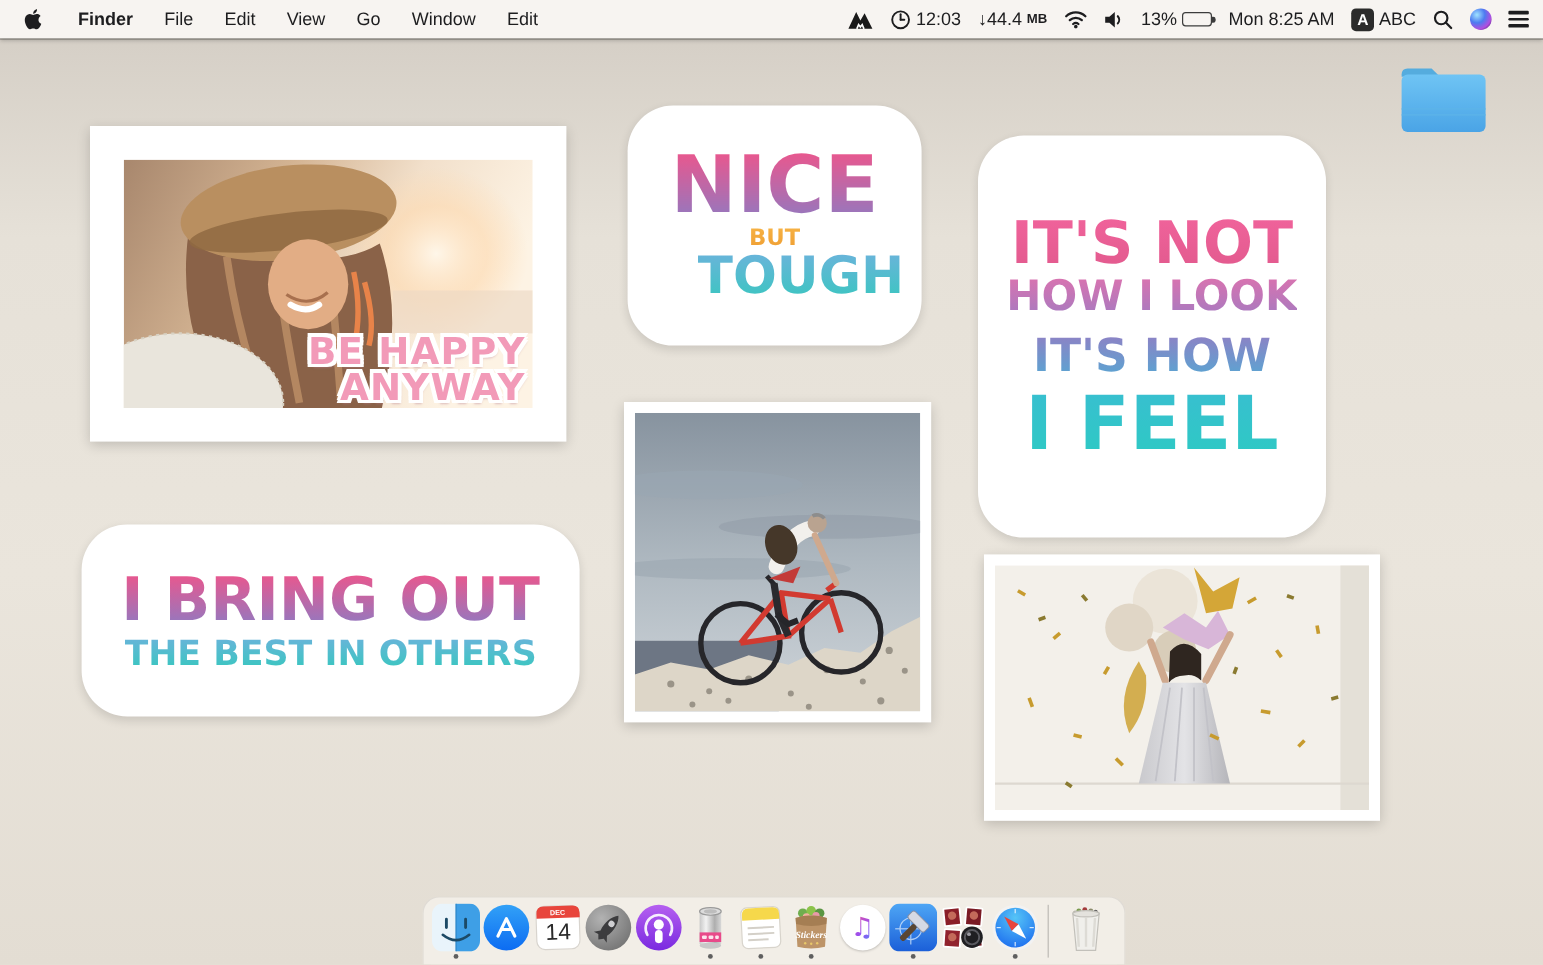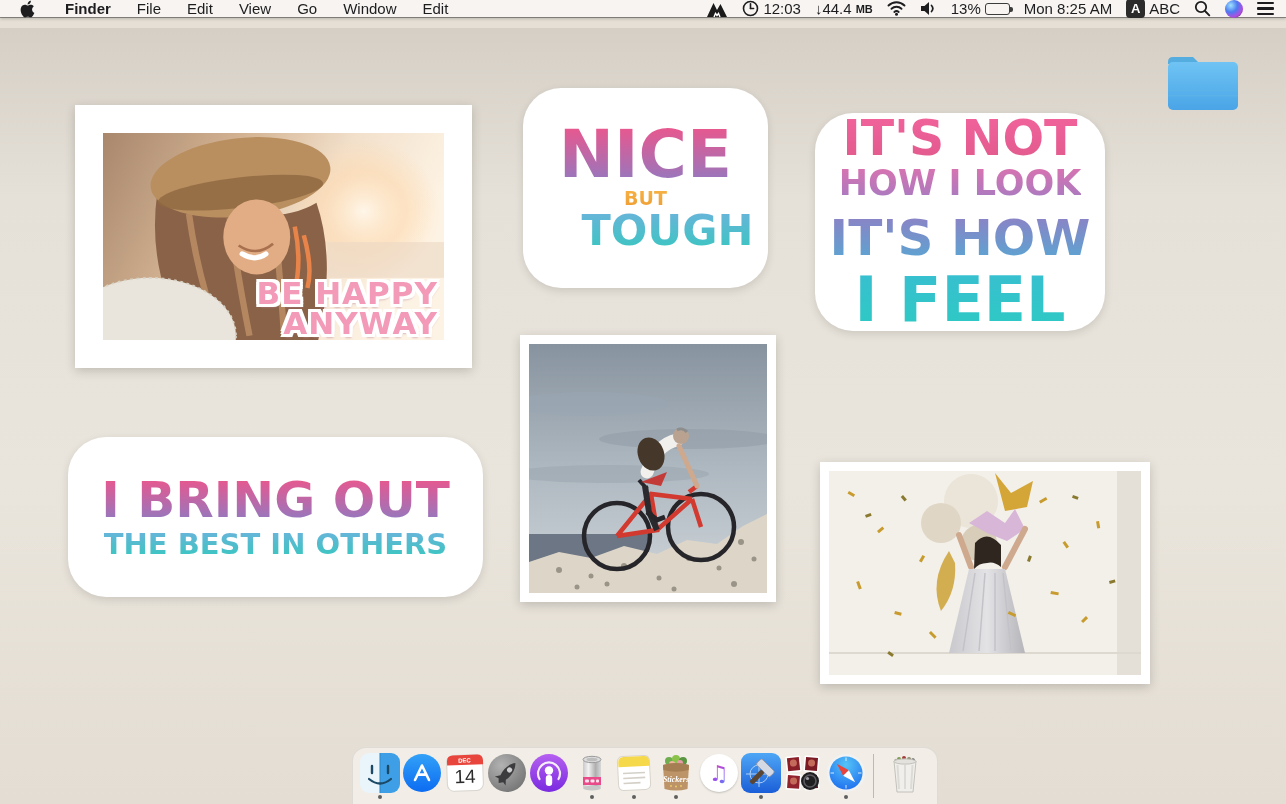--- a/index.html
+++ b/index.html
@@ -2,21 +2,21 @@
 <html><head>
 <meta charset="utf-8">
 <style>
   * { margin:0; padding:0; box-sizing:border-box; }
   html,body { width:1286px; height:804px; overflow:hidden; }
   body { font-family:"Liberation Sans", sans-serif; position:relative; background:#e5dfd5; }
   .screen { position:absolute; inset:0; }
 
   
   .menubar {
-    position:absolute; top:0; left:0; right:0; height:17px;
+    position:absolute; top:0; left:0; right:0; height:32px;
     background:#f7f4f1; display:flex; align-items:center;
     padding:0 12px; color:#1d1d1f; font-size:15px;
     box-shadow:0 1px 0 rgba(0,0,0,.35), 0 2px 3px rgba(0,0,0,.18);
     z-index:50;
     text-align:center;
   }
   .menubar-left { display:flex; align-items:center; gap:26px; }
   .menubar-left .menu-item { cursor:default; }
   .menu-app { font-weight:700; }
   .apple-logo { display:flex; align-items:center; margin:0 4px 0 8px; }
@@ -211,24 +211,24 @@
         </div>
       </div>
     </div>
 
     <div class="abs blob" style="left:523px; top:60px; width:245px; height:200px;">
       <div class="gtext g-pp" style="font-size:66px;">NICE</div>
       <div class="gtext g-orange" style="font-size:19px; margin:4px 0;">BUT</div>
       <div class="gtext g-teal" style="font-size:43px;margin-left:44px;">TOUGH</div>
     </div>
 
-    <div class="abs blob" style="left:815px; top:85px; width:290px; height:218px;">
+    <div class="abs blob" style="left:815px; top:85px; width:290px; height:335px;">
       <div class="gtext g-pink" style="font-size:49px;">IT'S NOT</div>
       <div class="gtext g-pinkpurple2" style="font-size:35px; margin-top:6px;">HOW I LOOK</div>
-      <div class="gtext g-purpblue" style="font-size:50px; margin-top:16px;">IT'S HOW</div>
+      <div class="gtext g-purpblue" style="font-size:38px; margin-top:16px;">IT'S HOW</div>
       <div class="gtext g-tealflat" style="font-size:62px; margin-top:10px;">I FEEL</div>
     </div>
 
     <div class="abs blob" style="left:68px; top:409px; width:415px; height:160px;">
       <div class="gtext g-pp" style="font-size:50px;">I BRING OUT</div>
       <div class="gtext g-teal" style="font-size:29px; margin-top:8px;">THE BEST IN OTHERS</div>
     </div>
 
     <div class="abs photo-frame" style="left:520px; top:307px; width:256px; height:267px; padding:9px;">
       <div class="photo-inner">

